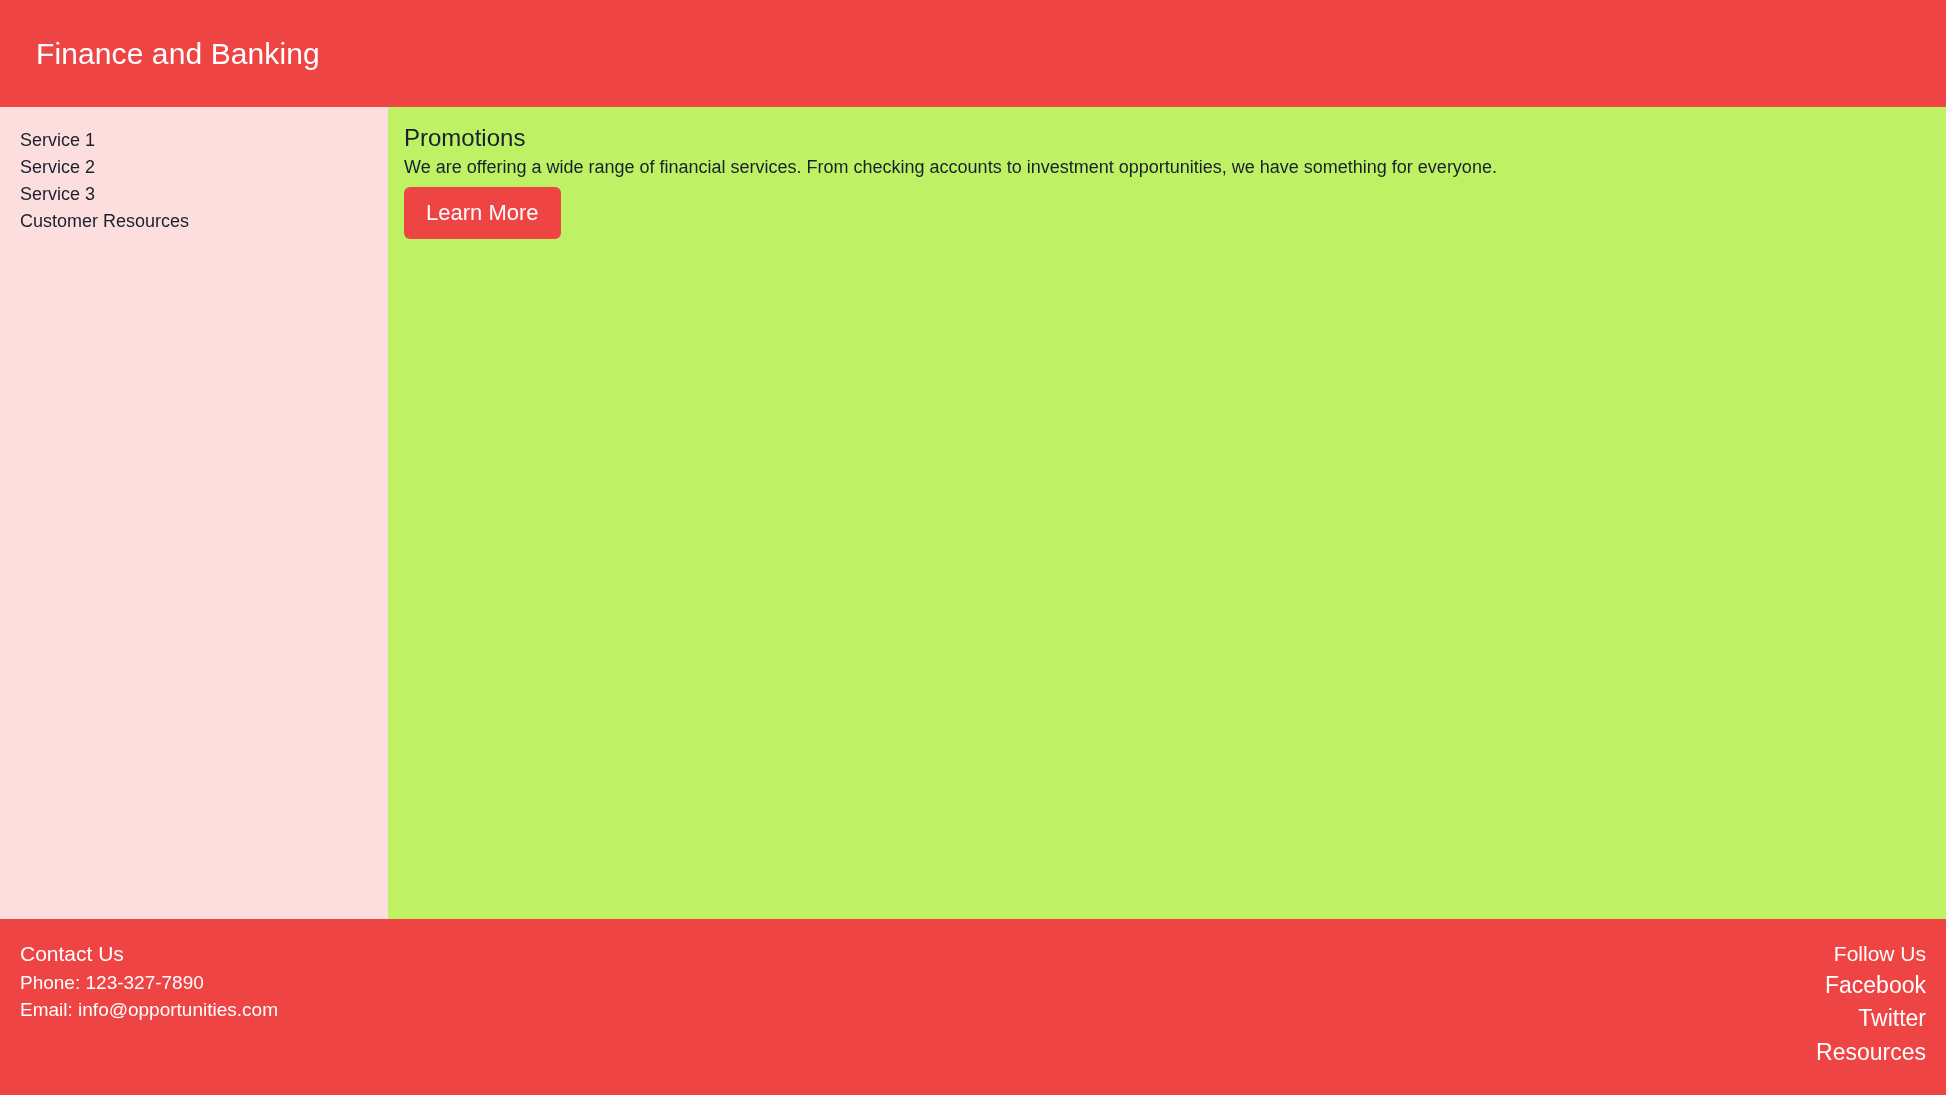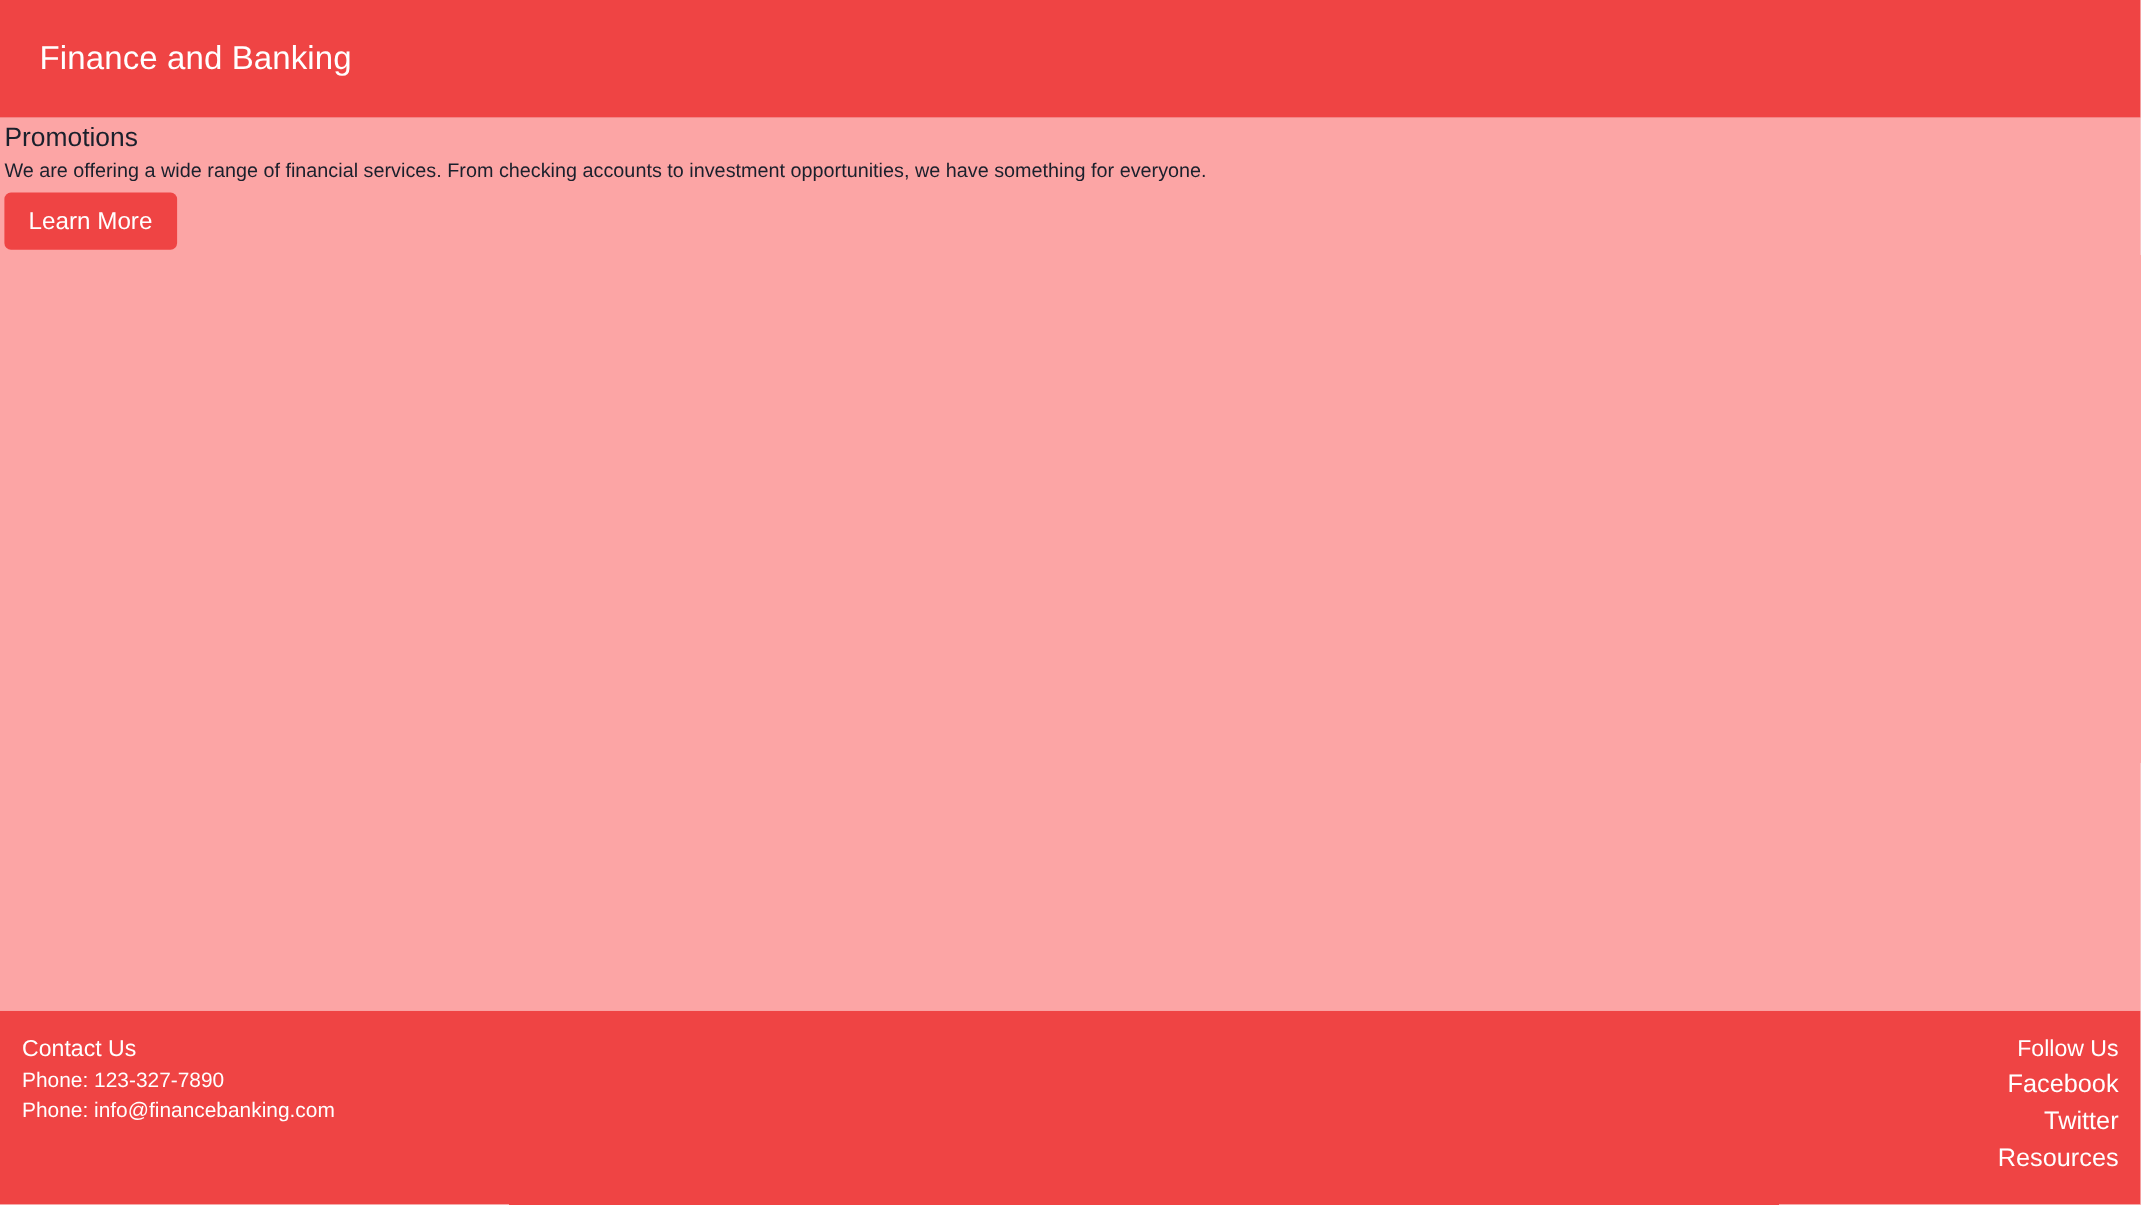--- a/index.html
+++ b/index.html
@@ -57,22 +57,22 @@
   .sidebar-item {
     font-size: 18px;
     line-height: 1.5;
     color: #1a202c;
     cursor: pointer;
     white-space: nowrap;
   }
 
   .main {
     flex: 1 1 auto;
-    background: #fca5a5;
-    padding: 4px;
+    background: #bef264;
+    padding: 16px;
     min-width: 0;
   }
 
   .section-title {
     font-size: 24px;
     font-weight: normal;
     line-height: 1.22;
     color: #1a202c;
     margin-bottom: 2px;
   }
@@ -138,35 +138,43 @@
 </style>
 </head>
 <body>
 
 <header class="site-header">
   <h1 class="site-title">Finance and Banking</h1>
 </header>
 
 <div class="body-row">
 
+  <aside class="sidebar">
+    <ul class="sidebar-nav">
+      <li class="sidebar-item">Service 1</li>
+      <li class="sidebar-item">Service 2</li>
+      <li class="sidebar-item">Service 3</li>
+      <li class="sidebar-item">Customer Resources</li>
+    </ul>
+  </aside>
 
   <main class="main">
     <h2 class="section-title">Promotions</h2>
     <p class="section-text">We are offering a wide range of financial services. From checking accounts to investment opportunities, we have something for everyone.</p>
     <button class="cta-button">Learn More</button>
   </main>
 
 </div>
 
 <footer class="site-footer">
 
   <div class="footer-col-left">
     <h3 class="footer-heading">Contact Us</h3>
     <p class="footer-line">Phone: 123-327-7890</p>
-    <p class="footer-line">Phone: info@financebanking.com</p>
+    <p class="footer-line">Email: info@opportunities.com</p>
   </div>
 
   <div class="footer-col-right">
     <h3 class="footer-heading">Follow Us</h3>
     <a class="footer-link">Facebook</a>
     <a class="footer-link">Twitter</a>
     <a class="footer-link">Resources</a>
   </div>
 
 </footer>

